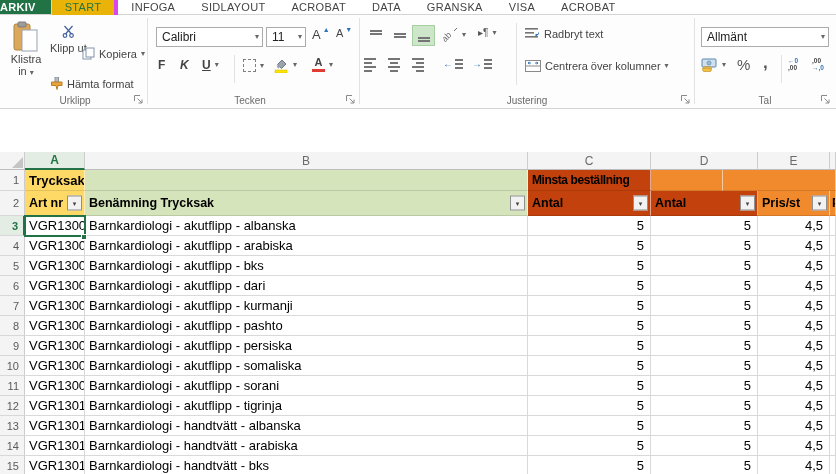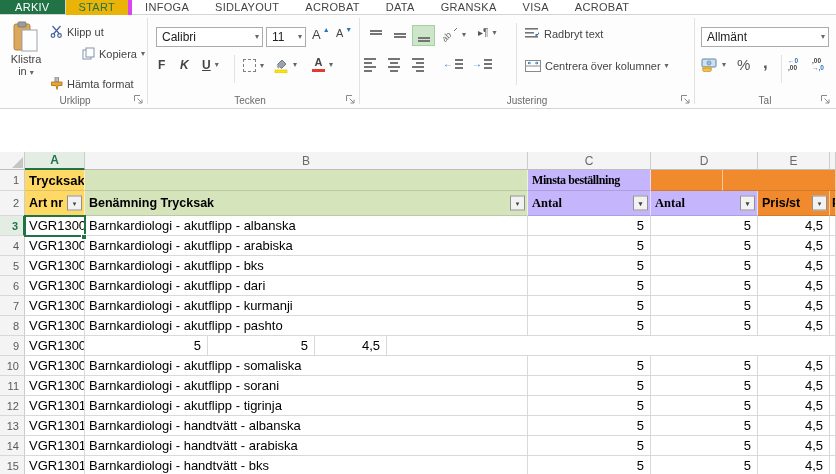--- a/index.html
+++ b/index.html
@@ -5,21 +5,21 @@
   * { margin:0; padding:0; box-sizing:border-box; }
   html,body { width:836px; height:474px; overflow:hidden;
     font-family:"Liberation Sans","DejaVu Sans",sans-serif; background:#fff; }
   #app { position:relative; width:836px; height:474px; background:#fff; }
 
   
   #tabbar { position:absolute; left:0; top:0; width:836px; height:15px;
     display:flex; align-items:stretch; background:#fff; border-bottom:1px solid #d4d4d4; }
   .rtab { font-size:11px; letter-spacing:.3px; color:#444; padding:1px 13px 0 13px;
     display:flex; align-items:flex-start; justify-content:center; white-space:nowrap; cursor:default; }
-  .rtab.file { background:#217346; color:#fff; padding:1px 15px 0 15px; }
+  .rtab.file { background:#217346; color:#fff; padding:1px 15px 0 0;font-weight:bold; }
   .rtab.active { color:#217346; background:#eab308; border-left:1px solid #d4d4d4;
     border-right:4px solid #d946ef; margin-bottom:-1px; }
 
   
   #ribbon { position:absolute; left:0; top:15px; width:836px; height:94px;
     background:#fdfdfd; border-bottom:1px solid #d4d4d4; font-size:11px; color:#444; }
   .gsep { position:absolute; top:3px; height:86px; width:1px; background:#e2e2e2; }
   .glabel { position:absolute; bottom:2px; font-size:10px; color:#6a6a6a; text-align:center; }
   .launcher { position:absolute; bottom:3px; width:11px; height:11px; }
   .rbtn { position:absolute; display:flex; align-items:center; gap:4px; white-space:nowrap;
@@ -67,21 +67,21 @@
   .corner { width:25px; height:18px; background:#f4f4f4; border-right:1px solid #cdcdcd;
     border-bottom:1px solid #bdbdbd; position:relative; }
   .corner:after { content:""; position:absolute; right:1px; bottom:1px; border-style:solid;
     border-width:0 0 11px 11px; border-color:transparent transparent #c5c5c5 transparent; }
   .cA{width:60px;} .cB{width:443px;} .cC{width:123px;} .cD{width:107px;} .cE{width:72px;} .cF{flex:1;}
   .cell { border-right:1px solid #d9d9d9; border-bottom:1px solid #d9d9d9; font-size:13px; color:#000;
     display:flex; align-items:center; padding-left:4px; overflow:hidden; white-space:nowrap; position:relative; }
   .cell.num { justify-content:flex-end; padding-right:6px; padding-left:0; }
   .hcell { font-weight:bold; border-right:1px solid rgba(255,255,255,.55);
     border-bottom:1px solid rgba(0,0,0,.12); }
-  .fy { background:#ffd966; } .fg { background:#d6e4bc; } .fgr { background:#c4b5fd;font-family:Liberation Serif, serif; } .fo { background:#f18a2d; }
+  .fy { background:#ffd966; } .fg { background:#d6e4bc; } .fgr { background:#c2410c; } .fo { background:#f18a2d; }
   .hr1 { height:21px; } .hr2 { height:25px; } .data-row { height:20px; }
   .hr2 .cell { font-size:12.5px; }
   .tight { font-size:12px !important; letter-spacing:-.4px; }
   .fdrop { position:absolute; right:2px; top:50%; transform:translateY(-50%); width:15px; height:15px;
     background:#f2f2f2; border:1px solid #909090; display:flex; align-items:center; justify-content:center;
     font-size:7px; color:#444; }
   #selbox { position:absolute; left:24px; top:63px; width:62px; height:22px;
     border:2px solid #217346; pointer-events:none; }
   #fillhandle { position:absolute; left:81px; top:82px; width:6px; height:6px;
     background:#217346; border:1px solid #fff; pointer-events:none; }
@@ -113,21 +113,21 @@
       <span>
         <svg width="26" height="32" viewBox="0 0 26 32">
           <rect x="1" y="3" width="16" height="26" rx="2" fill="#dba85c" stroke="#b08440"></rect>
           <rect x="5" y="1" width="8" height="5" rx="1" fill="#9c9c9c" stroke="#7d7d7d"></rect>
           <rect x="9" y="9" width="15" height="21" fill="#ffffff" stroke="#98a3af"></rect>
         </svg>
       </span>
       <span>Klistra</span>
       <span><span>in</span> <span class="arr">▾</span></span>
     </div>
-    <div class="rbtn" style="left:50px; top:10px;">
+    <div class="rbtn" style="left:50px; top:10px;flex-direction:column;">
       <span>
         <svg width="13" height="13" viewBox="0 0 13 13">
           <path d="M3.5 9 L10.5 1 M9.5 9 L2.5 1" stroke="#44619e" stroke-width="1.2" fill="none"></path>
           <circle cx="3" cy="10.5" r="1.8" fill="none" stroke="#44619e" stroke-width="1.2"></circle>
           <circle cx="9.5" cy="10.5" r="1.8" fill="none" stroke="#44619e" stroke-width="1.2"></circle>
         </svg>
       </span>
       <span>Klipp ut</span>
     </div>
     <div class="rbtn" style="left:50px; top:32px;padding-left:32px;">
@@ -474,20 +474,21 @@
           <div class="cell cA">VGR13006</div>
           <div class="cell cB">Barnkardiologi - akutflipp - pashto</div>
           <div class="cell cC num">5</div>
           <div class="cell cD num">5</div>
           <div class="cell cE num">4,5</div>
           <div class="cell cF"></div>
         </div>
         <div class="shr data-row">
           <div class="rowhead">9</div>
           <div class="cell cA">VGR13007</div>
+          <div class="cell cB">Barnkardiologi - akutflipp - persiska</div>
           <div class="cell cC num">5</div>
           <div class="cell cD num">5</div>
           <div class="cell cE num">4,5</div>
           <div class="cell cF"></div>
         </div>
         <div class="shr data-row">
           <div class="rowhead">10</div>
           <div class="cell cA">VGR13008</div>
           <div class="cell cB">Barnkardiologi - akutflipp - somaliska</div>
           <div class="cell cC num">5</div>

